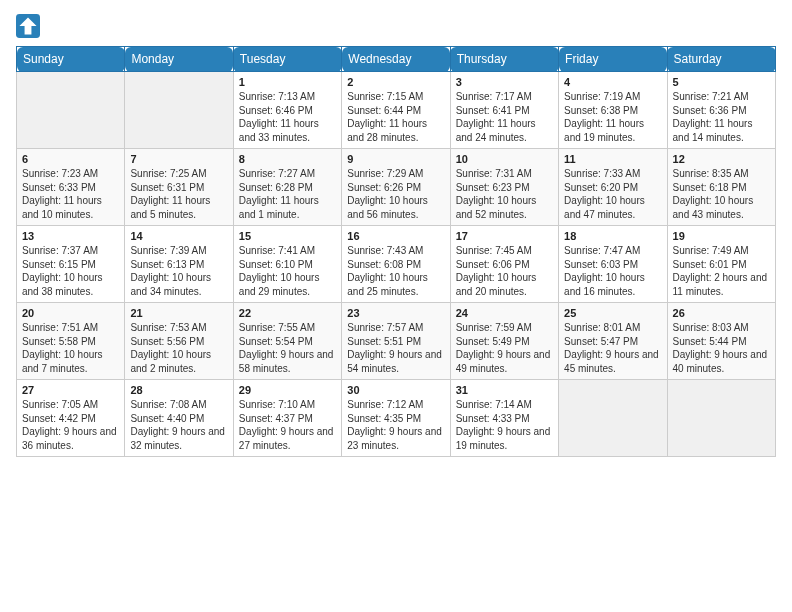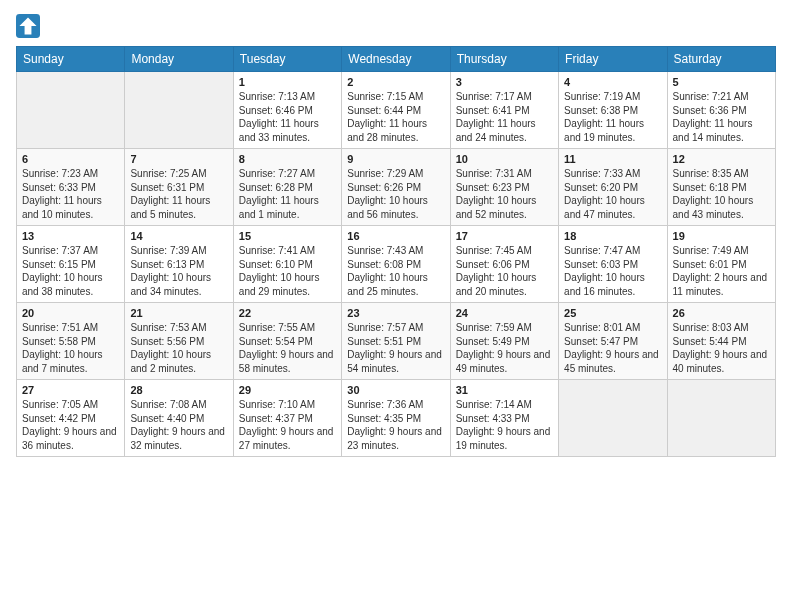--- a/index.html
+++ b/index.html
@@ -79,20 +79,21 @@
     }
     .calendar tr:nth-child(even) td {
       background: #f9f9f9;
     }
     .calendar tr:nth-child(odd) td {
       background: #fff;
     }
     
     .calendar thead tr td, .calendar thead tr th {
       background: #2980b9;
+      border-radius: 6px;
     }
     .day-num {
       font-weight: bold;
       font-size: 11px;
       display: block;
       margin-bottom: 2px;
       color: #222;
     }
     .day-info {
       font-size: 10px;
@@ -261,21 +262,21 @@
           <td>
             <span class="day-num">28</span>
             <div class="day-info"><span>Sunrise: 7:08 AM</span><br><span>Sunset: 4:40 PM</span><br><span>Daylight: 9 hours and 32 minutes.</span></div>
           </td>
           <td>
             <span class="day-num">29</span>
             <div class="day-info"><span>Sunrise: 7:10 AM</span><br><span>Sunset: 4:37 PM</span><br><span>Daylight: 9 hours and 27 minutes.</span></div>
           </td>
           <td>
             <span class="day-num">30</span>
-            <div class="day-info"><span>Sunrise: 7:36 AM</span><br><span>Sunset: 4:35 PM</span><br><span>Daylight: 9 hours and 23 minutes.</span></div>
+            <div class="day-info"><span>Sunrise: 7:12 AM</span><br><span>Sunset: 4:35 PM</span><br><span>Daylight: 9 hours and 23 minutes.</span></div>
           </td>
           <td>
             <span class="day-num">31</span>
             <div class="day-info"><span>Sunrise: 7:14 AM</span><br><span>Sunset: 4:33 PM</span><br><span>Daylight: 9 hours and 19 minutes.</span></div>
           </td>
           <td class="empty-cell"></td>
           <td class="empty-cell"></td>
         </tr>
       </tbody>
   </table>

